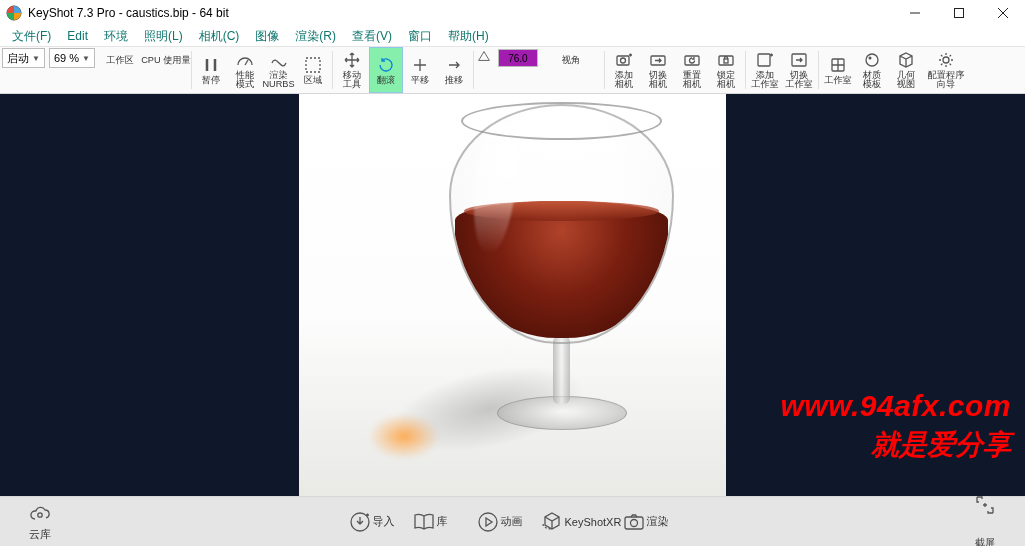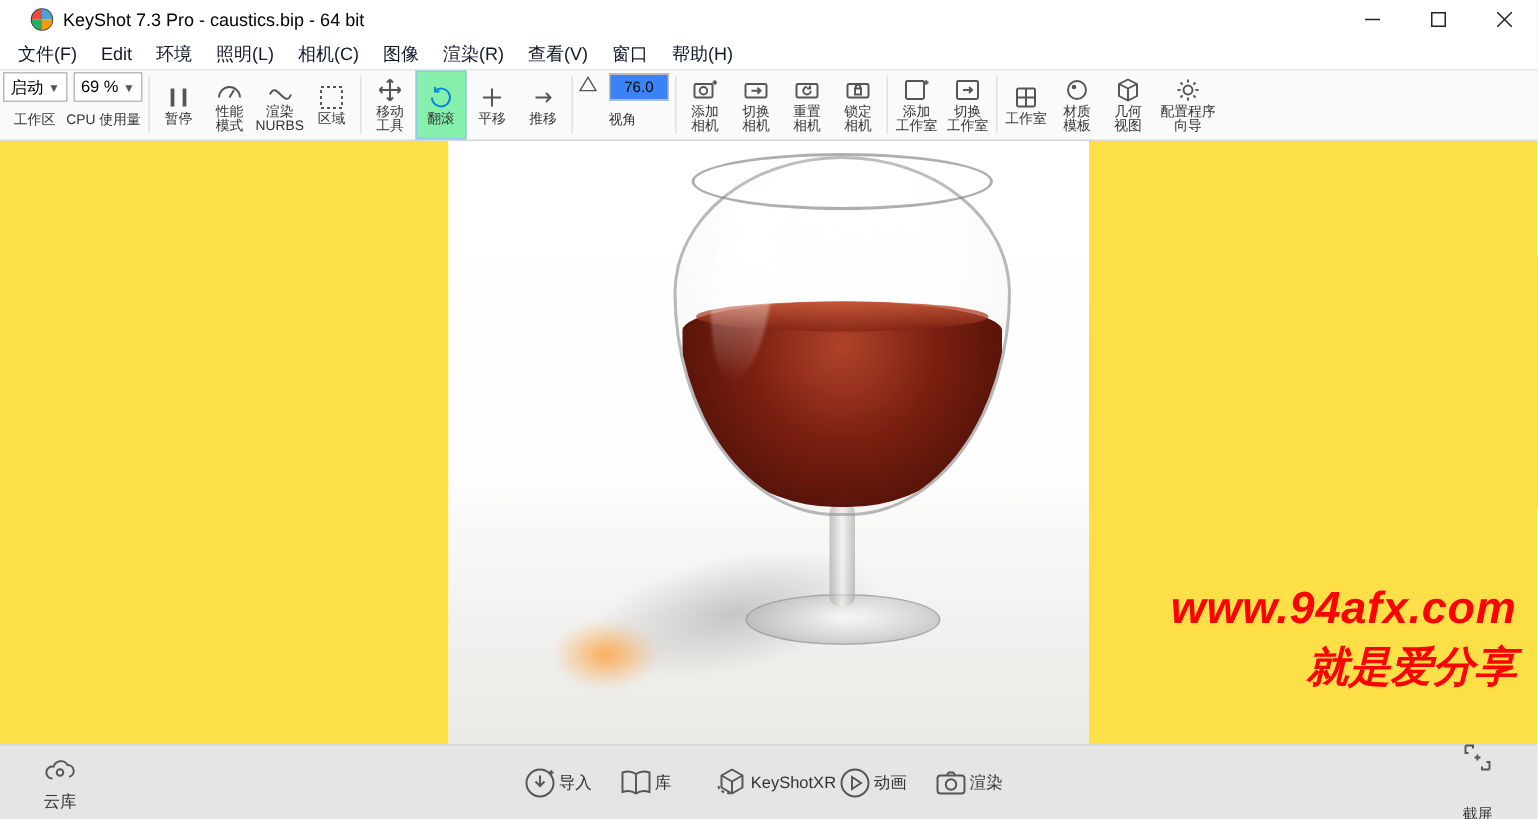--- a/index.html
+++ b/index.html
@@ -1,49 +1,49 @@
 <!DOCTYPE html>
 <html><head>
 <meta charset="utf-8">
 <style>
 * { margin:0; padding:0; box-sizing:border-box; font-family:"Microsoft YaHei","Segoe UI",sans-serif; }
 html,body { width:1025px; height:546px; overflow:hidden; background:#fff; }
 
 
-.titlebar { height:26px; display:flex; align-items:center; padding:0 0 0 20px; font-size:12px; color:#000; }
+.titlebar { height:26px; display:flex; align-items:center; padding:0 0 0 6px; font-size:12px; color:#000; }
 .titlebar .app-icon { width:16px; height:16px; border-radius:50%; margin-right:6px; display:flex; align-items:center; justify-content:center; }
 .titlebar .app-icon svg { width:16px; height:16px; }
 .titlebar .title { flex:0 0 auto; }
 .titlebar .spacer { flex:1; }
 .titlebar .winbtn { width:44px; height:26px; display:flex; align-items:center; justify-content:center; }
 .titlebar .winbtn svg { width:10px; height:10px; stroke:#222; stroke-width:1; fill:none; }
 
 
-.menubar { height:20px; display:flex; align-items:center; padding-left:4px; font-size:12px; color:#0f172a; }
+.menubar { height:20px; display:flex; align-items:center; padding-left:4px; font-size:12px; color:#0f766e; }
 .menubar .menu { padding:2px 8px; cursor:default; }
 
 
 .toolbar { height:48px; border-top:1px solid #e5e5e5; border-bottom:1px solid #d7d7d7; display:flex; align-items:stretch; background:#fafafa; }
 .toolbar .sep { width:1px; background:#e0e0e0; margin:4px 2px; }
 .toolbar .btn { width:34px; display:flex; flex-direction:column; align-items:center; justify-content:center; gap:1px; font-size:10px; color:#333; padding:2px 0; }
 .toolbar .btn.wide { width:46px; }
 .toolbar .btn.active { background:#86efac; border:1px solid #8cc8e8; }
 .toolbar .btn .ic { height:18px; display:flex; align-items:center; justify-content:center; }
 .toolbar .btn .ic svg { width:18px; height:18px; stroke:#555; stroke-width:1.3; fill:none; }
 .toolbar .btn .lbl { line-height:10px; text-align:center; white-space:pre; transform:scale(0.92); }
 .toolbar .combo { height:20px; margin:4px 2px; border:1px solid #bbb; background:#fff; display:flex; align-items:center; font-size:11px; padding:0 4px; }
 .toolbar .combo .caret { margin-left:3px; font-size:8px; color:#555; }
-.toolbar .numbox { height:18px; width:40px; margin:4px 2px; border:1px solid #bbb; background:#3b82f6; font-size:10px; display:flex; align-items:center; justify-content:center; }
-
-.toolbar-top-row { display:flex; flex-direction:column; }
+.toolbar .numbox { height:18px; width:40px; margin:4px 2px; border:1px solid #bbb; background:#a21caf; font-size:10px; display:flex; align-items:center; justify-content:center; }
+
+.toolbar-top-row { display:flex; flex-direction:row; }
 .toolbar-top-row .row1 { height:22px; display:flex; align-items:center; }
 .toolbar-top-row .row2 { height:26px; display:flex; align-items:center; }
 
 
-.viewport { position:relative; height:402px; background:#fde047; overflow:hidden; }
+.viewport { position:relative; height:402px; background:#0f172a; overflow:hidden; }
 .canvas { position:absolute; left:299px; top:0; width:427px; height:402px; background:#fff; }
 
 
 .scene { width:100%; height:100%; position:relative; background:linear-gradient(180deg,#ffffff 0%,#fdfdfd 55%,#f1f1ef 80%,#e9e9e6 100%); }
 .shadow { position:absolute; left:50px; top:260px; width:280px; height:110px; background:radial-gradient(ellipse 140px 55px at 50% 50%, rgba(0,0,0,0.18) 0%, rgba(0,0,0,0.08) 40%, rgba(0,0,0,0) 70%); transform:rotate(-12deg); }
 .caustic { position:absolute; left:70px; top:320px; width:70px; height:45px; background:radial-gradient(ellipse, rgba(255,160,60,0.85) 0%, rgba(255,160,60,0.3) 45%, rgba(255,160,60,0) 72%); border-radius:50%; filter:blur(2px); }
 .glass { position:absolute; left:150px; top:10px; width:225px; height:370px; }
 .bowl { position:absolute; left:0; top:0; width:225px; height:240px; border-radius:50% 50% 48% 48% / 38% 38% 62% 62%; border:2px solid rgba(130,130,130,0.55); background:radial-gradient(ellipse at 50% 30%, rgba(255,255,255,0.5) 0%, rgba(255,255,255,0.15) 35%, rgba(200,200,200,0.08) 70%); overflow:hidden; }
 .wine { position:absolute; left:4px; right:4px; top:95px; bottom:4px; border-radius:50% 50% 48% 48% / 14% 14% 70% 70%; background:radial-gradient(ellipse at 50% 22%, #b0432a 0%, #7a1f10 42%, #4a0f06 85%); }
 .wine::before { content:""; position:absolute; left:4%; right:4%; top:0; height:20px; border-radius:50%; background:linear-gradient(180deg, rgba(200,90,60,0.9), rgba(120,30,15,0.6)); }
@@ -385,42 +385,42 @@
       <span>导入</span>
     </div>
     <div class="bbn">
       <span class="bic">
           <svg viewBox="0 0 24 24">
             <path d="M3 5c3-1 6-1 9 1 3-2 6-2 9-1v13c-3-1-6-1-9 1-3-2-6-2-9-1V5zM12 6v13"></path>
           </svg>
         </span>
       <span>库</span>
     </div>
+    <div class="bbn">
+      <span class="bic">
+          <svg viewBox="0 0 24 24">
+            <circle cx="12" cy="12" r="9"></circle>
+            <path d="M10 8l6 4-6 4z"></path>
+          </svg>
+        </span>
+      <span>动画</span>
+    </div>
     <div class="bbn wide">
       <span class="bic">
           <svg viewBox="0 0 24 24">
             <path d="M12 3l7 4v8l-7 4-7-4V7z"></path>
             <path d="M5 7l7 4 7-4M12 11v8"></path>
             <path d="M3 14c0 3 4 5 9 5" stroke-dasharray="2 2"></path>
           </svg>
         </span>
       <span>KeyShotXR</span>
     </div>
     <div class="bbn">
       <span class="bic">
           <svg viewBox="0 0 24 24">
-            <circle cx="12" cy="12" r="9"></circle>
-            <path d="M10 8l6 4-6 4z"></path>
-          </svg>
-        </span>
-      <span>动画</span>
-    </div>
-    <div class="bbn">
-      <span class="bic">
-          <svg viewBox="0 0 24 24">
             <rect x="3" y="7" width="18" height="12" rx="2"></rect>
             <circle cx="12" cy="13" r="3.5"></circle>
             <path d="M9 7l1.5-2h3L15 7"></path>
           </svg>
         </span>
       <span>渲染</span>
     </div>
   </div>
 
   <div class="right">

